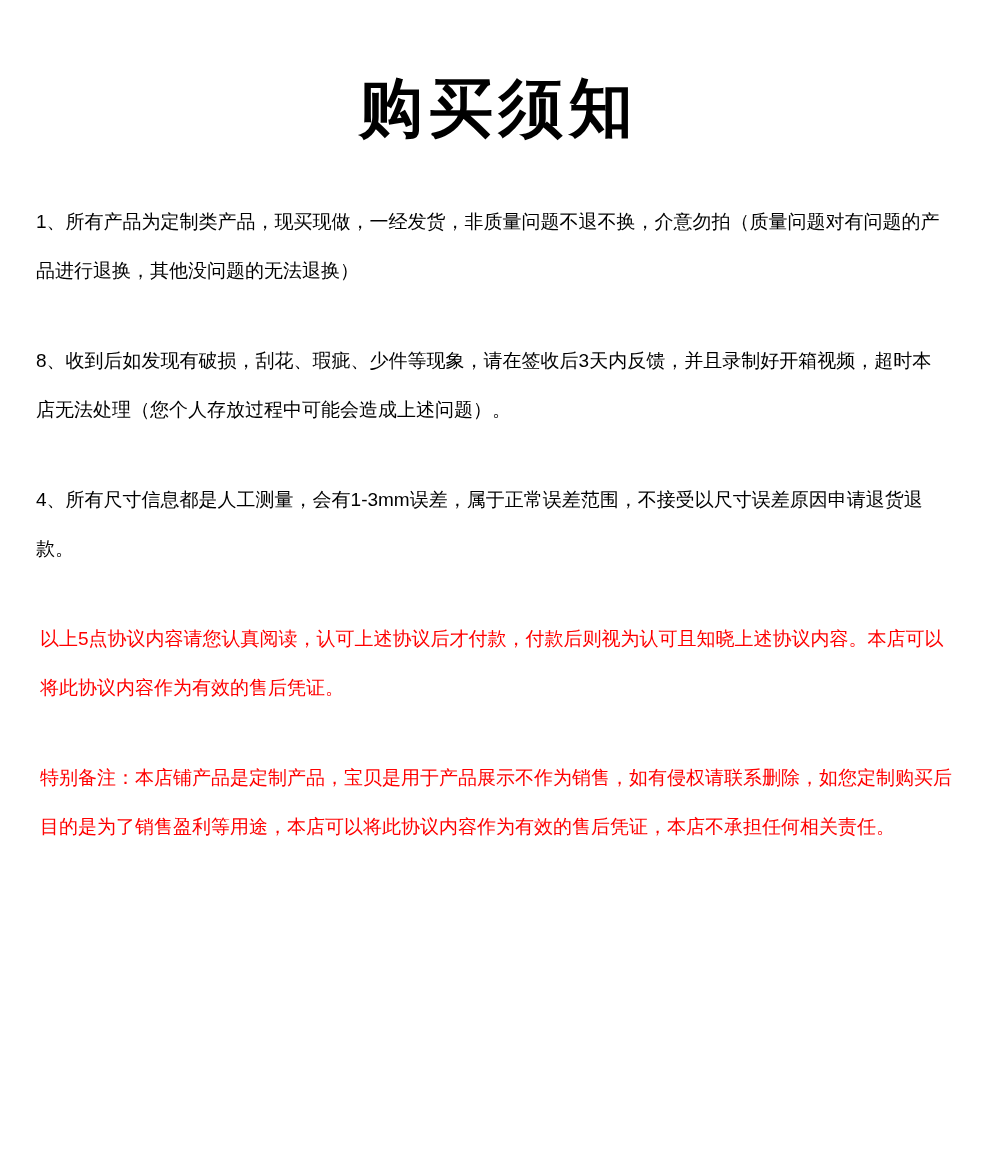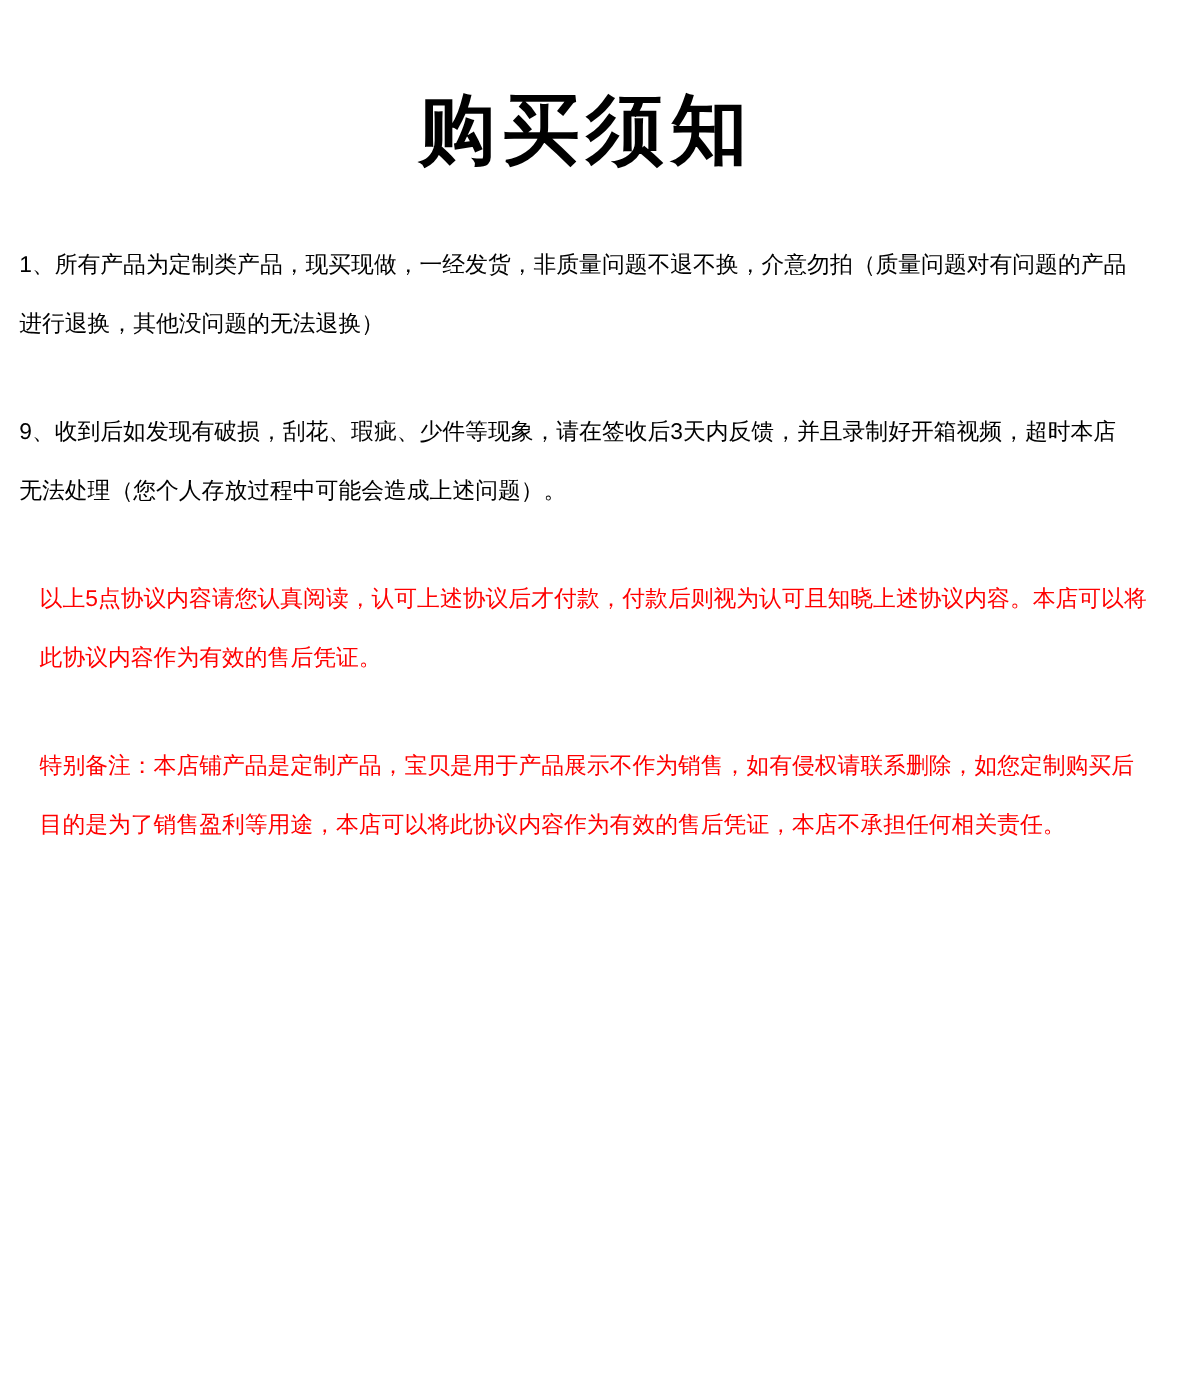--- a/index.html
+++ b/index.html
@@ -16,58 +16,59 @@
     width: 1000px;
     height: 1152px;
     overflow: hidden;
     font-family: "Liberation Sans", "DejaVu Sans", sans-serif;
     color: var(--text-color);
   }
   .page {
     box-sizing: border-box;
     width: 1000px;
     height: 1152px;
-    padding: 70px 38px 0 16px;
+    padding: 70px 38px 0 36px;
     background: var(--bg-color);
   }
   .title {
     margin: 0 0 50px 0;
     font-size: 64px;
     line-height: 77px;
     font-weight: bold;
     text-align: center;
     letter-spacing: 6px;
     color: var(--text-color);
   }
   .notice {
     margin: 0 16px 41px 0;
     font-size: 19px;
     line-height: 49px;
     color: var(--text-color);
     text-align: left;
   }
   .warning {
-    margin: 0 0 41px 17px;
+    margin: 0 0 41px 4px;
     font-size: 19px;
     line-height: 49px;
     color: var(--warning-color);
     text-align: left;
   }
 </style>
 </head>
 <body>
 
 <div class="page">
 
   <h1 class="title">购买须知</h1>
 
   <p class="notice">1、所有产品为定制类产品，现买现做，一经发货，非质量问题不退不换，介意勿拍（质量问题对有问题的产品进行退换，其他没问题的无法退换）</p>
 
-  <p class="notice">9、收到后如发现有破损，刮花、瑕疵、少件等现象，请在签收后3天内反馈，并且录制好开箱视频，超时本店无法处理（您个人存放过程中可能会造成上述问题）。</p>
+  <p class="notice">8、收到后如发现有破损，刮花、瑕疵、少件等现象，请在签收后3天内反馈，并且录制好开箱视频，超时本店无法处理（您个人存放过程中可能会造成上述问题）。</p>
 
 
+  <p class="notice">4、所有尺寸信息都是人工测量，会有1-3mm误差，属于正常误差范围，不接受以尺寸误差原因申请退货退款。</p>
 
 
   <p class="warning">以上5点协议内容请您认真阅读，认可上述协议后才付款，付款后则视为认可且知晓上述协议内容。本店可以将此协议内容作为有效的售后凭证。</p>
 
   <p class="warning">特别备注：本店铺产品是定制产品，宝贝是用于产品展示不作为销售，如有侵权请联系删除，如您定制购买后目的是为了销售盈利等用途，本店可以将此协议内容作为有效的售后凭证，本店不承担任何相关责任。</p>
 
 </div>
 
 </body></html>

